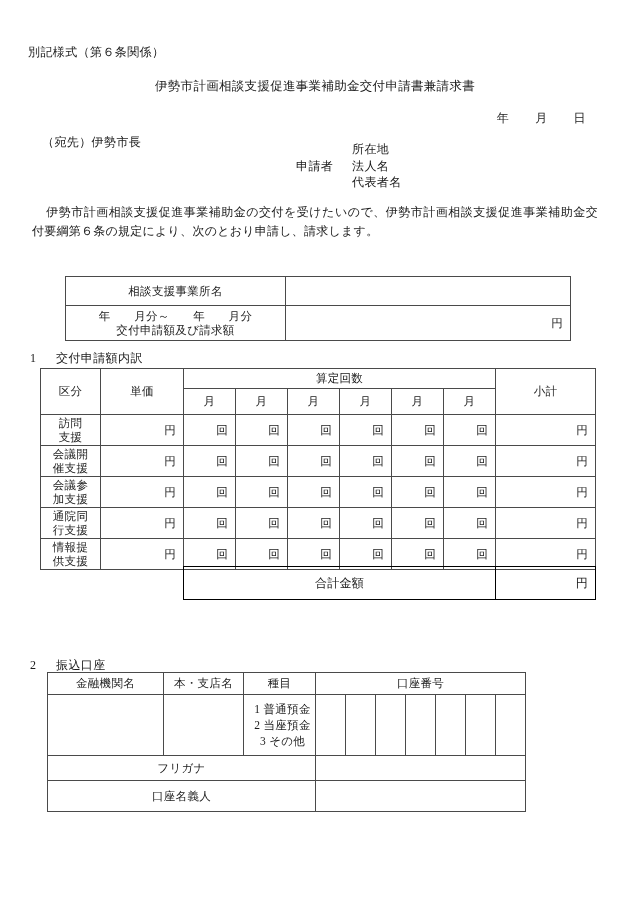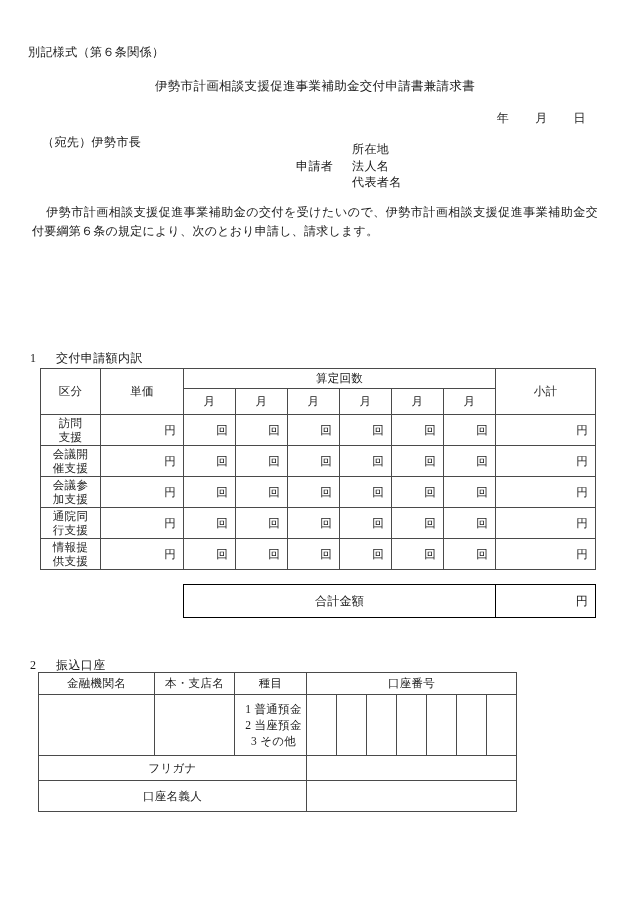--- a/index.html
+++ b/index.html
@@ -144,21 +144,21 @@
   .tbl-break td.hdr-tanka,
   .tbl-break td.hdr-shokei { height: 44px; }
   .tbl-break td.hdr-kaisu { height: 19px; }
   .tbl-break td.hdr-month { height: 25px; }
   .tbl-break td.rowlabel { line-height: 14px; font-size: 11.5px; }
 
   
   .tbl-total {
     position: absolute;
     left: 183px;
-    top: 584px;
+    top: 566px;
     width: 412px;
     border-collapse: collapse;
   }
   .tbl-total td {
     border: 1.8px solid #000000;
     height: 32px;
     font-size: 12px;
   }
 
   .remarks {
@@ -167,21 +167,21 @@
     top: 621px;
     font-size: 12px;
     letter-spacing: 0.3px;
     white-space: nowrap;
   }
   .remarks .gap { display: inline-block; width: 16px; }
 
   
   .tbl-bank {
     position: absolute;
-    left: 38px;
+    left: 47px;
     top: 672px;
     width: 478px;
     padding-left: 24px;
   }
   .tbl-bank td { height: 22px; }
   .tbl-bank td.bank-hdr { height: 21px; }
   .tbl-bank td.fill-cell { height: 60px; }
   .tbl-bank td.type-cell {
     height: 60px;
     text-align: center;
@@ -212,20 +212,39 @@
     <div class="applicant-label">申請者</div>
     <div class="applicant-fields">
       <div>所在地</div>
       <div>法人名</div>
       <div>代表者名</div>
     </div>
   </div>
 
   <div class="body-para"><span class="indent"></span><span>伊勢市計画相談支援促進事業補助金の交付を受けたいので、伊勢市計画相談支援促進事業補助金交付要綱第６条の規定により、次のとおり申請し、請求します。</span></div>
 
+  <table class="tbl-office">
+    <colgroup>
+        <col style="width:220px">
+        <col style="width:285px">
+      </colgroup>
+    <tbody>
+      <tr>
+        <td class="ctr">相談支援事業所名</td>
+        <td class="rt"></td>
+      </tr>
+      <tr class="tall">
+        <td class="ctr">
+          <div>年　　月分～　　年　　月分</div>
+          <div>交付申請額及び請求額</div>
+        </td>
+        <td class="rt">円</td>
+      </tr>
+    </tbody>
+  </table>
 
   <div class="sec-head" id="sec1">
     <span class="num">1</span><span>交付申請額内訳</span>
   </div>
 
   <table class="tbl-break">
     <colgroup>
       <col style="width:60px">
         <col style="width:83px">
       <col style="width:52px">

